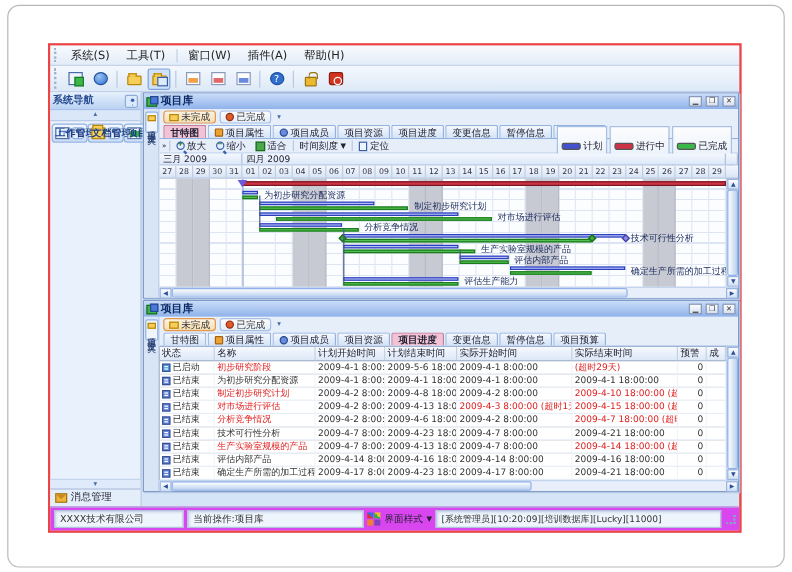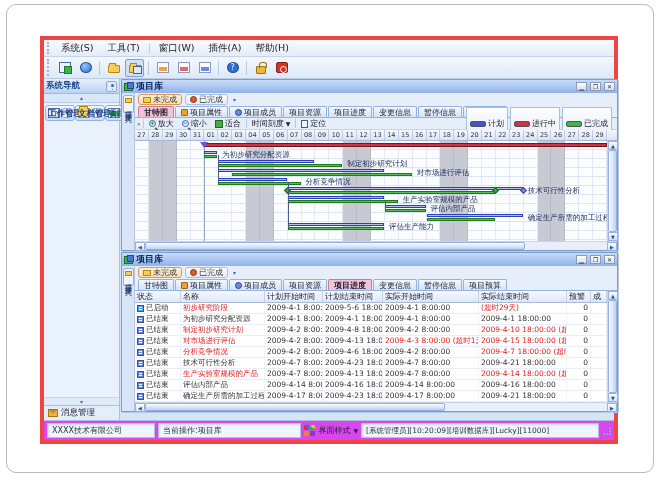--- a/index.html
+++ b/index.html
@@ -1,20 +1,20 @@
 <!DOCTYPE html>
 <html><head>
 <meta charset="utf-8">
 <style>
   html,body{margin:0;padding:0;background:#fff;}
   *{box-sizing:border-box;font-family:"DejaVu Sans",sans-serif;}
   .canvas{position:relative;width:660px;height:477px;background:#fff;overflow:hidden;}
   .frame{position:absolute;left:6px;top:4px;right:6px;bottom:4px;border:1px solid #b9b9b9;border-radius:10px;}
   
-  .window{position:absolute;left:40px;top:36px;width:578px;height:408px;background:#d6e4f7;border:4px solid #ef4444;display:flex;flex-direction:column;}
+  .window{position:absolute;left:40px;top:36px;width:578px;height:408px;background:#d6e4f7;border:2px solid #ef4444;display:flex;flex-direction:column;}
   .menubar{height:17px;background:linear-gradient(#f8fafd,#e2ecf8);border-bottom:1px solid #c6d4ea;display:flex;align-items:center;font-size:9.5px;color:#222;}
   .grip{width:4px;height:80%;margin:0 3px;border-left:2px dotted #9fb4d4;}
   .menu-item{padding:1px 7px;cursor:default;}
   .menu-div{width:1px;height:11px;background:#c0cfe6;margin:0 2px;}
   .toolbar{height:22px;background:linear-gradient(#f4f8fd,#dde9f7);border-bottom:1px solid #bccbe4;display:flex;align-items:center;}
   .tbtn{width:19px;height:18px;margin:0 1px;border:1px solid transparent;border-radius:2px;display:flex;align-items:center;justify-content:center;position:relative;}
   .tbtn.pressed{border-color:#7da2dc;background:#cfe0f7;}
   .tsep{width:1px;height:14px;background:#b9c9e2;margin:0 3px;}
   
   .i12{width:12px;height:11px;position:relative;}
@@ -413,20 +413,25 @@
                     <span class="lchip">
                       <span class="lbar" style="background: rgb(204, 51, 68);"></span>
                       <span>进行中</span>
                     </span>
                     <span class="lchip">
                       <span class="lbar" style="background: rgb(60, 181, 74);"></span>
                       <span>已完成</span>
                     </span>
                   </div>
               </div>
+              <div class="tl-months" id="tl-months">
+                  <span class="tl-m" style="width: 69.4118px;">三月 2009</span>
+                  <span class="tl-m" style="width: 402.588px;">四月 2009</span>
+                  <span class="tl-m" style="flex: 1 1 0%;"></span>
+                </div>
               <div class="tl-days" id="tl-days">
                   <span class="tl-d" style="left: 0px; width: 13.8824px;">27</span>
                   <span class="tl-d" style="left: 13.8824px; width: 13.8824px;">28</span>
                   <span class="tl-d" style="left: 27.7647px; width: 13.8824px;">29</span>
                   <span class="tl-d" style="left: 41.6471px; width: 13.8824px;">30</span>
                   <span class="tl-d" style="left: 55.5294px; width: 13.8824px;">31</span>
                   <span class="tl-d" style="left: 69.4118px; width: 13.8824px;">01</span>
                   <span class="tl-d" style="left: 83.2941px; width: 13.8824px;">02</span>
                   <span class="tl-d" style="left: 97.1765px; width: 13.8824px;">03</span>
                   <span class="tl-d" style="left: 111.059px; width: 13.8824px;">04</span>

